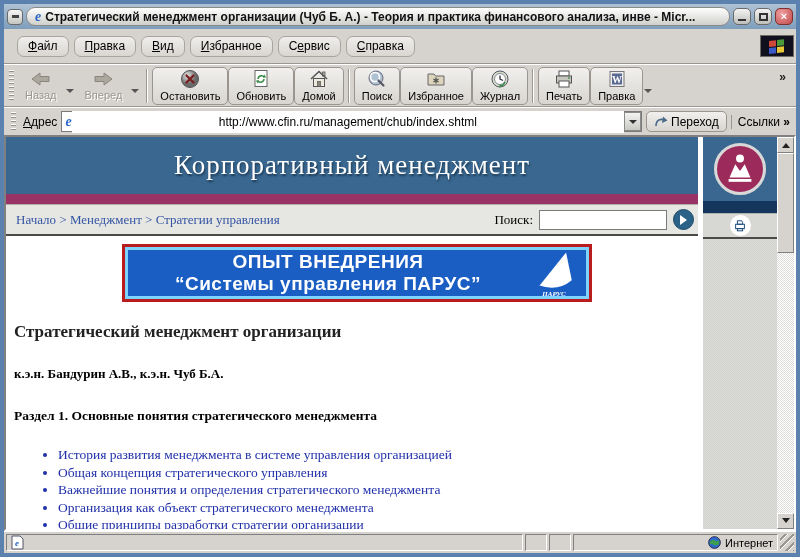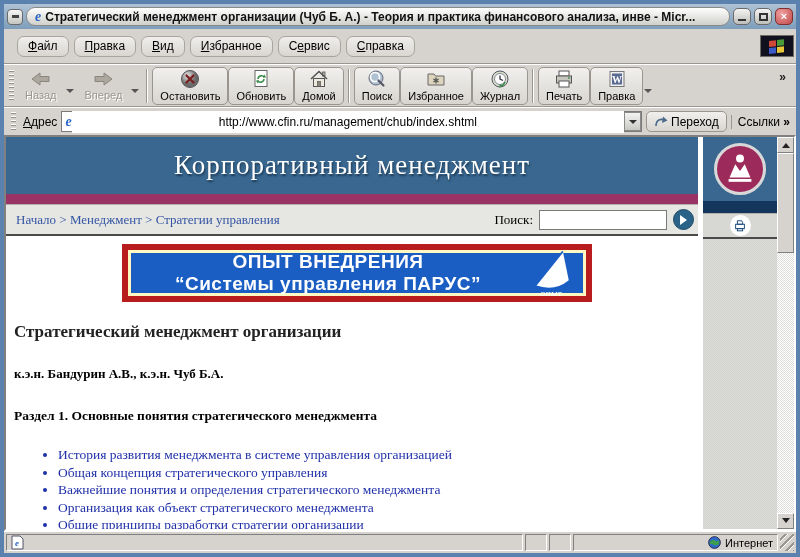--- a/index.html
+++ b/index.html
@@ -68,21 +68,21 @@
   .crumbbar{height:32px;background:#E6E6E2;border-top:1px solid #b0b0ac;border-bottom:2px solid #4a4a4a;
     display:flex;align-items:center;padding:0 2px 0 10px;gap:6px;}
   .crumbs{font:13px "Liberation Serif",serif;color:#3355A4;flex:1;white-space:nowrap;}
   .crumbs a{color:#3355A4;text-decoration:none;}
   .search-lbl{font:13px "Liberation Serif",serif;color:#000;}
   .search-input{width:128px;height:20px;border:1px solid #7a7a7a;background:#fff;font:12px "Liberation Sans",sans-serif;}
   .search-go{width:21px;height:21px;border-radius:50%;background:#2A6288;border:1px solid #1d4a68;
     display:flex;align-items:center;justify-content:center;margin-right:2px;flex:0 0 auto;}
   .search-go i{width:0;height:0;border:5px solid transparent;border-left:7px solid #fff;margin-left:4px;}
   .content{flex:1;background:#fff;padding:8px 6px 0 6px;overflow:hidden;}
-  .banner{margin-left:110px;width:470px;height:58px;border:6px solid #b91c1c;background:#fef9c3;padding:3px;}
+  .banner{margin-left:110px;width:470px;height:58px;border:3px solid #b91c1c;background:#7dd3fc;padding:3px;}
   .banner-inner{width:100%;height:100%;background:#1A5EC4;display:flex;align-items:center;padding:0 6px 0 0;}
   .banner-text{flex:1;text-align:center;color:#fff;font-weight:bold;line-height:1.15;
     font-family:"Liberation Sans",sans-serif;}
   .banner-line1{font-size:19px;letter-spacing:.5px;}
   .banner-line2{font-size:19px;letter-spacing:.5px;}
   .banner-logo{width:52px;display:flex;flex-direction:column;align-items:center;flex:0 0 auto;}
   .banner-logo .parus{color:#fff;font:italic bold 7px "Liberation Serif",serif;margin-top:-2px;}
   .article-title{font:bold 17px "Liberation Serif",serif;color:#222;margin:20px 0 0 2px;}
   .authors{font:bold 13px "Liberation Serif",serif;color:#000;margin:24px 0 0 2px;}
   .section-title{font:bold 13.5px "Liberation Serif",serif;color:#000;margin:26px 0 0 2px;}
@@ -307,21 +307,21 @@
           <div class="banner-inner">
             <div class="banner-text">
               <div class="banner-line1">ОПЫТ ВНЕДРЕНИЯ</div>
               <div class="banner-line2">“Системы управления ПАРУС”</div>
             </div>
             <div class="banner-logo">
               <svg width="44" height="44" viewBox="0 0 52 52">
                 <path d="M8 44 L40 4 L47 38 Q30 52 8 44 Z" fill="#fff"></path>
                 <path d="M8 44 L40 4" stroke="#1A5EC4" stroke-width="2"></path>
               </svg>
-              <span class="parus">ОПЫТ</span>
+              <span class="parus">ПАРУС</span>
             </div>
           </div>
         </div>
 
         <div class="article-title">Стратегический менеджмент организации</div>
         <div class="authors">к.э.н. Бандурин А.В., к.э.н. Чуб Б.А.</div>
         <div class="section-title">Раздел 1. Основные понятия стратегического менеджмента</div>
 
         <ul class="links">
           <li><a href="#">История развития менеджмента в системе управления организацией</a></li>

